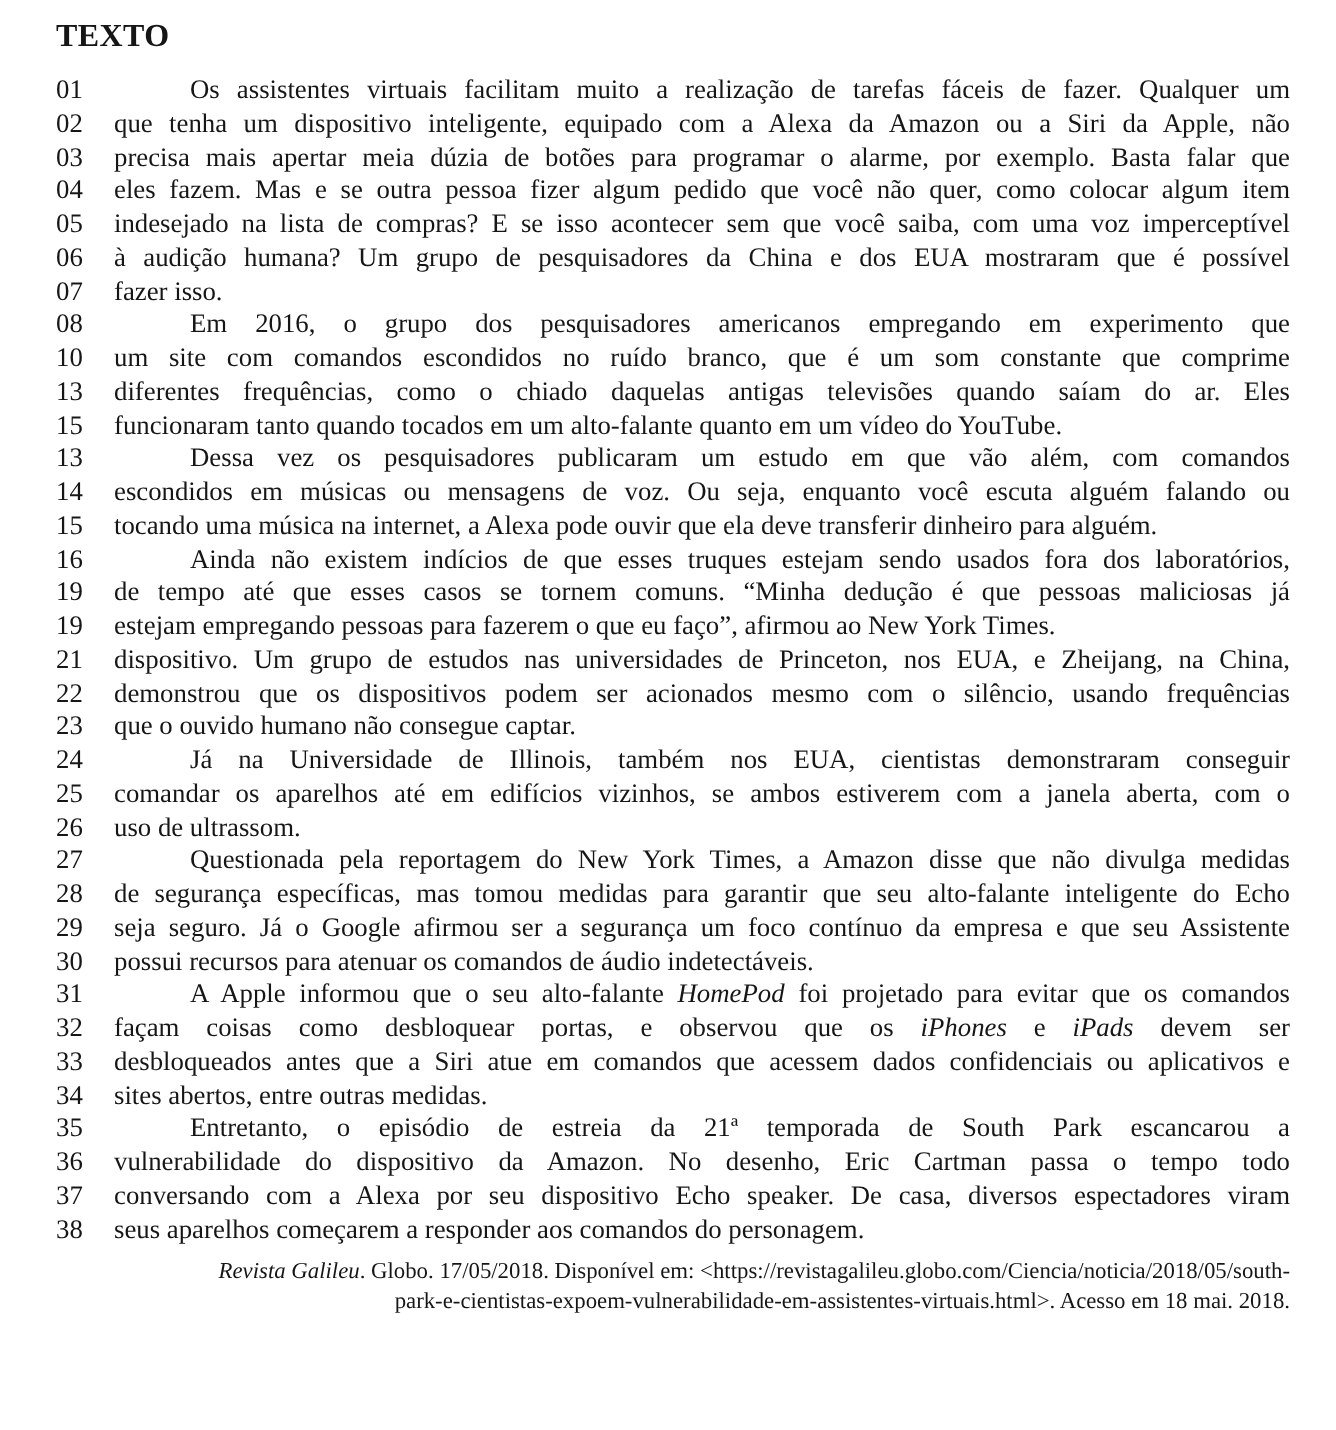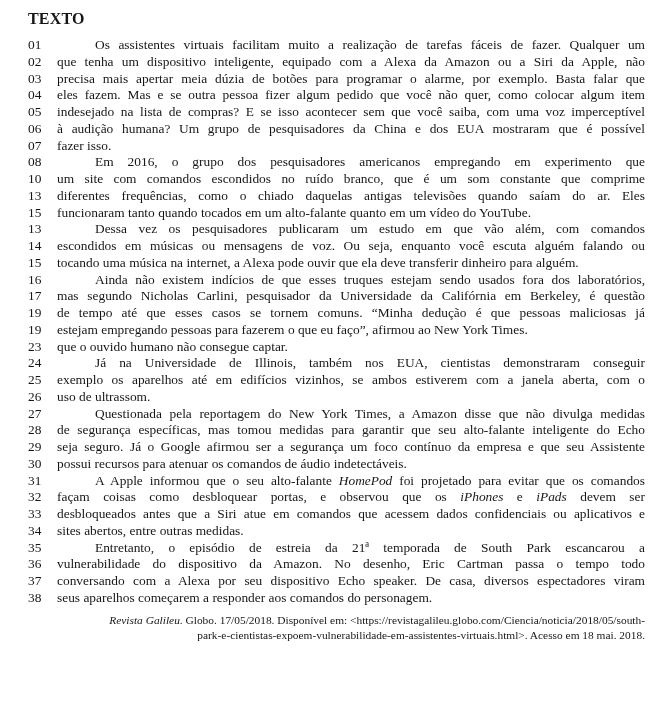--- a/index.html
+++ b/index.html
@@ -85,42 +85,46 @@
       </div>
       <div class="line-row">
         <span class="num">15</span>
         <span class="txt last"><span>tocando uma música na internet, a Alexa pode ouvir que ela deve transferir dinheiro para alguém.</span></span>
       </div>
       <div class="line-row">
         <span class="num">16</span>
         <span class="txt indent"><span>Ainda não existem indícios de que esses truques estejam sendo usados fora dos laboratórios,</span></span>
       </div>
       <div class="line-row">
-        <span class="num">17</span>
-        <span class="txt"><span>mas segundo Nicholas Carlini, pesquisador da Universidade da Califórnia em Berkeley, é questão</span></span>
-      </div>
-      <div class="line-row">
         <span class="num">19</span>
         <span class="txt"><span>de tempo até que esses casos se tornem comuns. “Minha dedução é que pessoas maliciosas já</span></span>
       </div>
       <div class="line-row">
         <span class="num">19</span>
         <span class="txt last"><span>estejam empregando pessoas para fazerem o que eu faço”, afirmou ao New York Times.</span></span>
+      </div>
+      <div class="line-row">
+        <span class="num">21</span>
+        <span class="txt"><span>dispositivo. Um grupo de estudos nas universidades de Princeton, nos EUA, e Zheijang, na China,</span></span>
+      </div>
+      <div class="line-row">
+        <span class="num">22</span>
+        <span class="txt"><span>demonstrou que os dispositivos podem ser acionados mesmo com o silêncio, usando frequências</span></span>
       </div>
       <div class="line-row">
         <span class="num">23</span>
         <span class="txt last"><span>que o ouvido humano não consegue captar.</span></span>
       </div>
       <div class="line-row">
         <span class="num">24</span>
         <span class="txt indent"><span>Já na Universidade de Illinois, também nos EUA, cientistas demonstraram conseguir</span></span>
       </div>
       <div class="line-row">
         <span class="num">25</span>
-        <span class="txt"><span>exemplo os aparelhos até em edifícios vizinhos, se ambos estiverem com a janela aberta, com o</span></span>
+        <span class="txt"><span>comandar os aparelhos até em edifícios vizinhos, se ambos estiverem com a janela aberta, com o</span></span>
       </div>
       <div class="line-row">
         <span class="num">26</span>
         <span class="txt last"><span>uso de ultrassom.</span></span>
       </div>
       <div class="line-row">
         <span class="num">27</span>
         <span class="txt indent"><span>Questionada pela reportagem do New York Times, a Amazon disse que não divulga medidas</span></span>
       </div>
       <div class="line-row">

